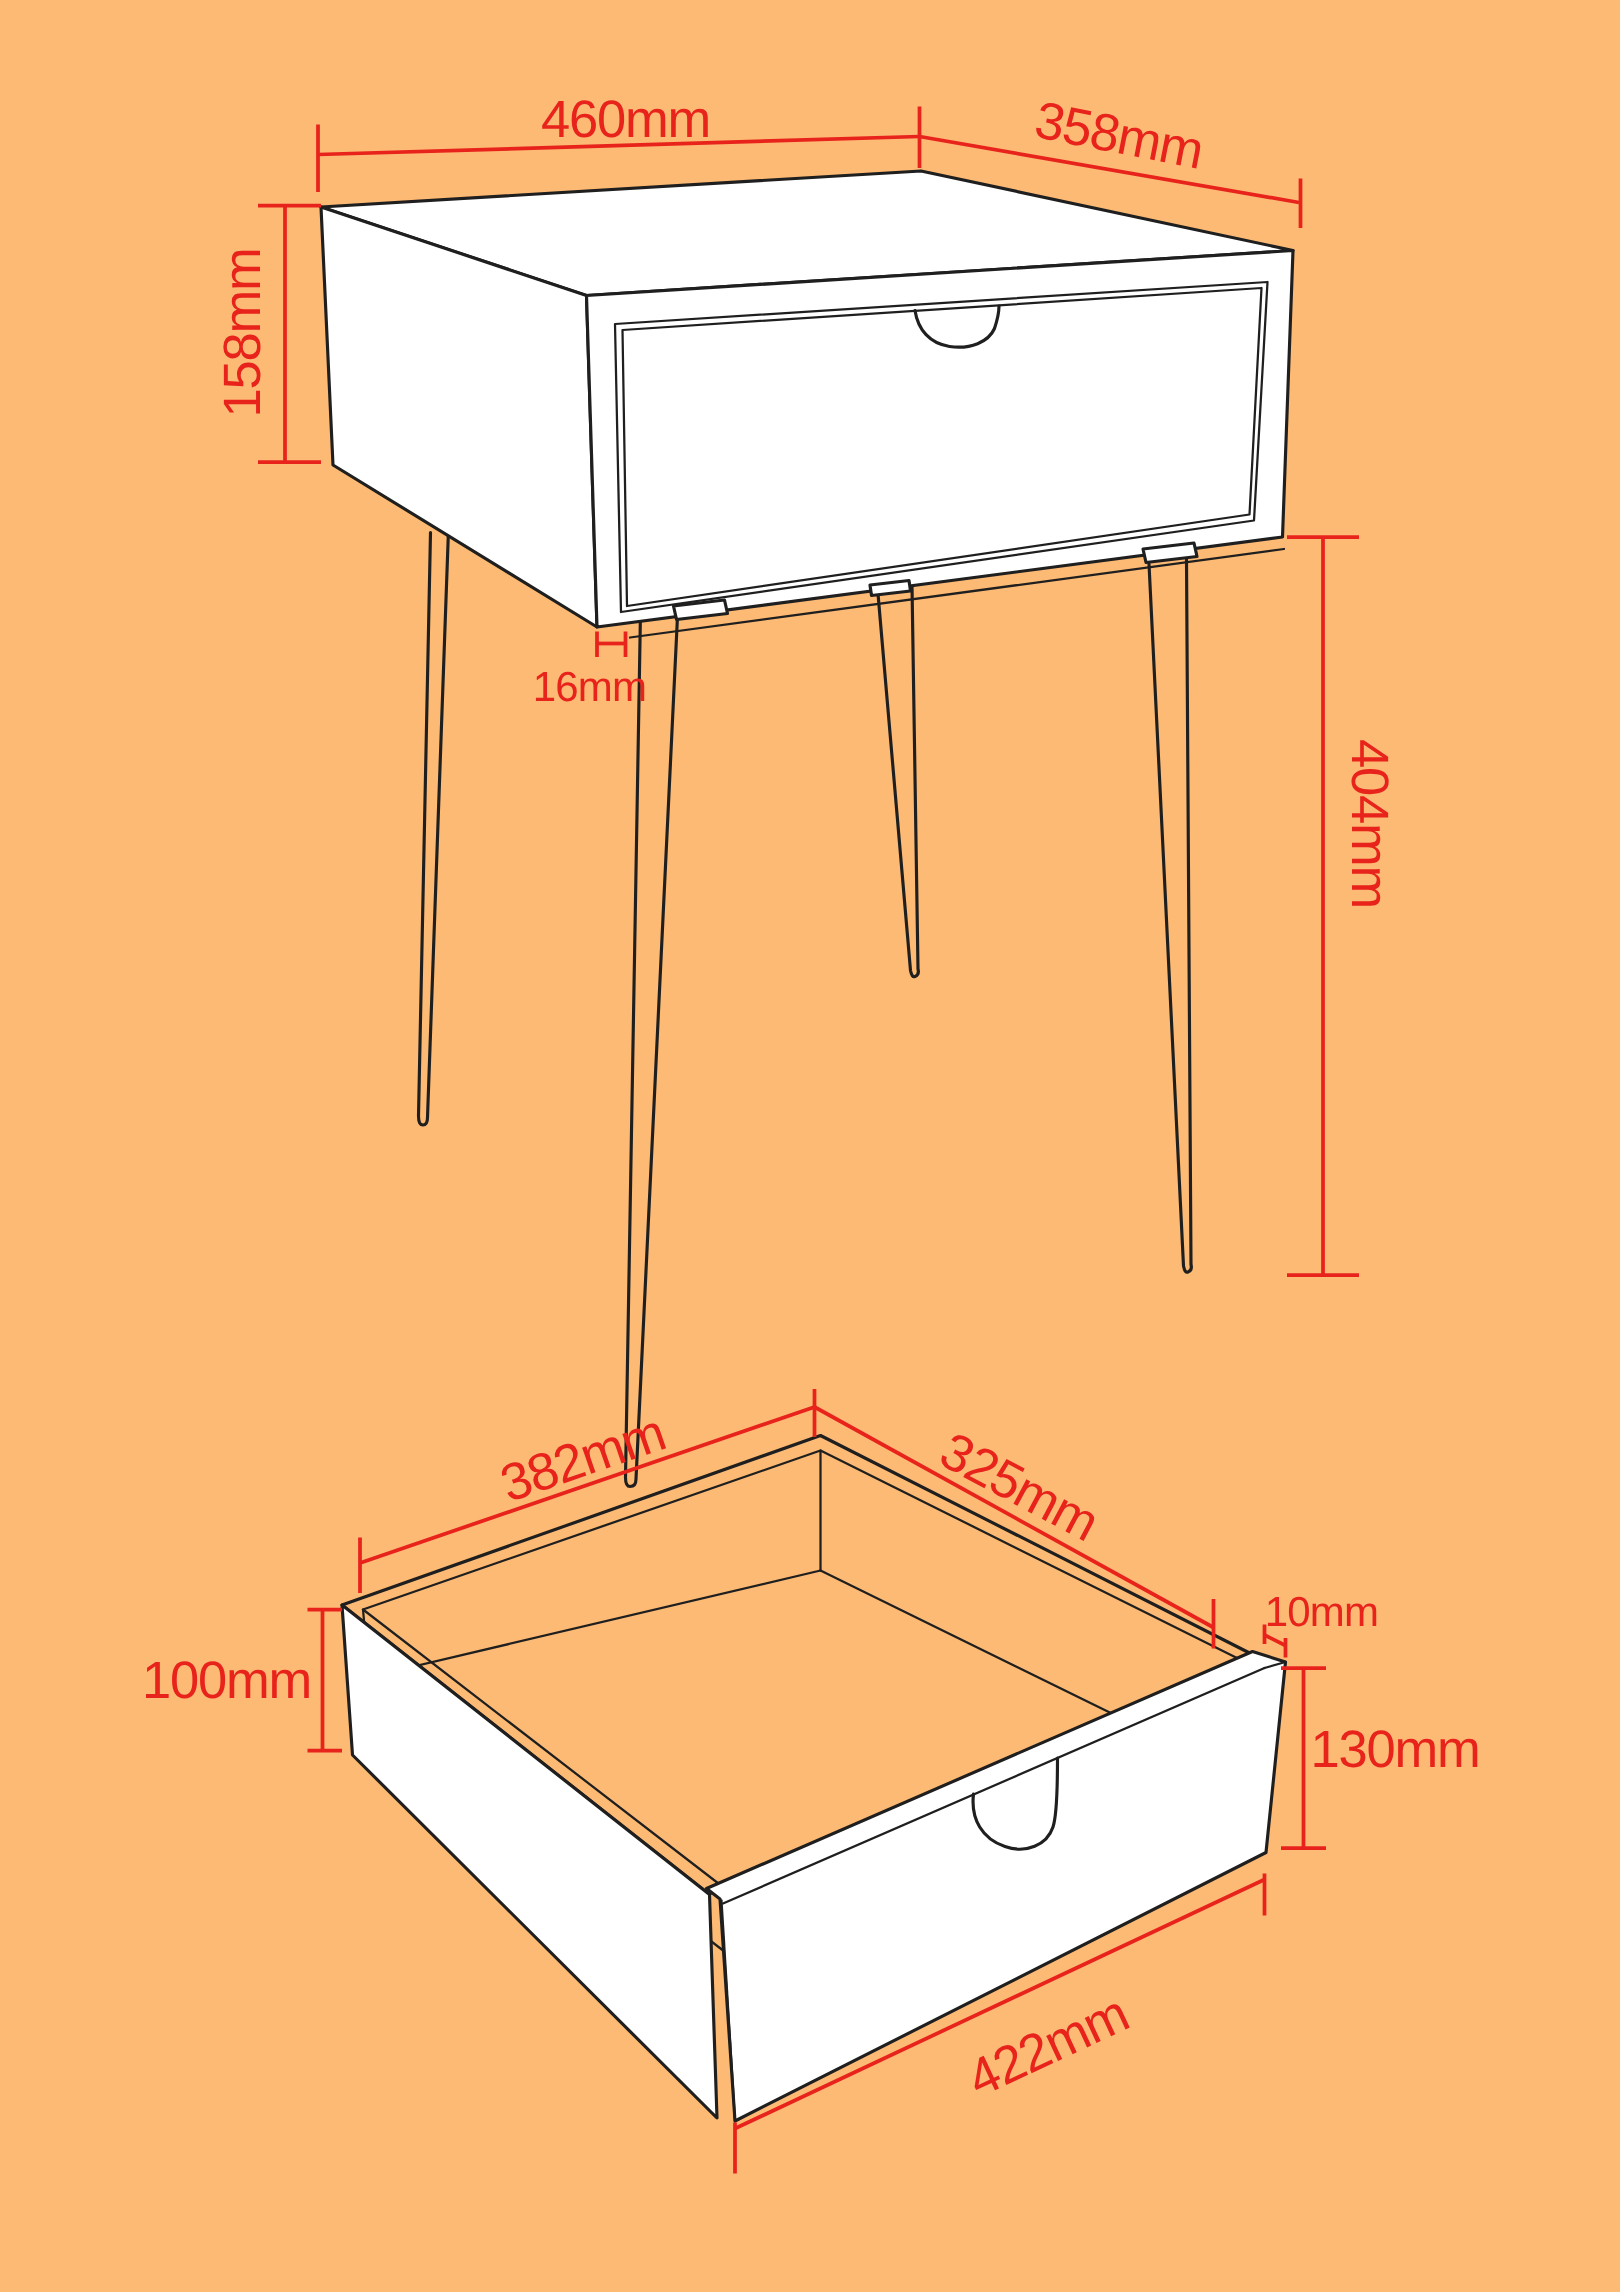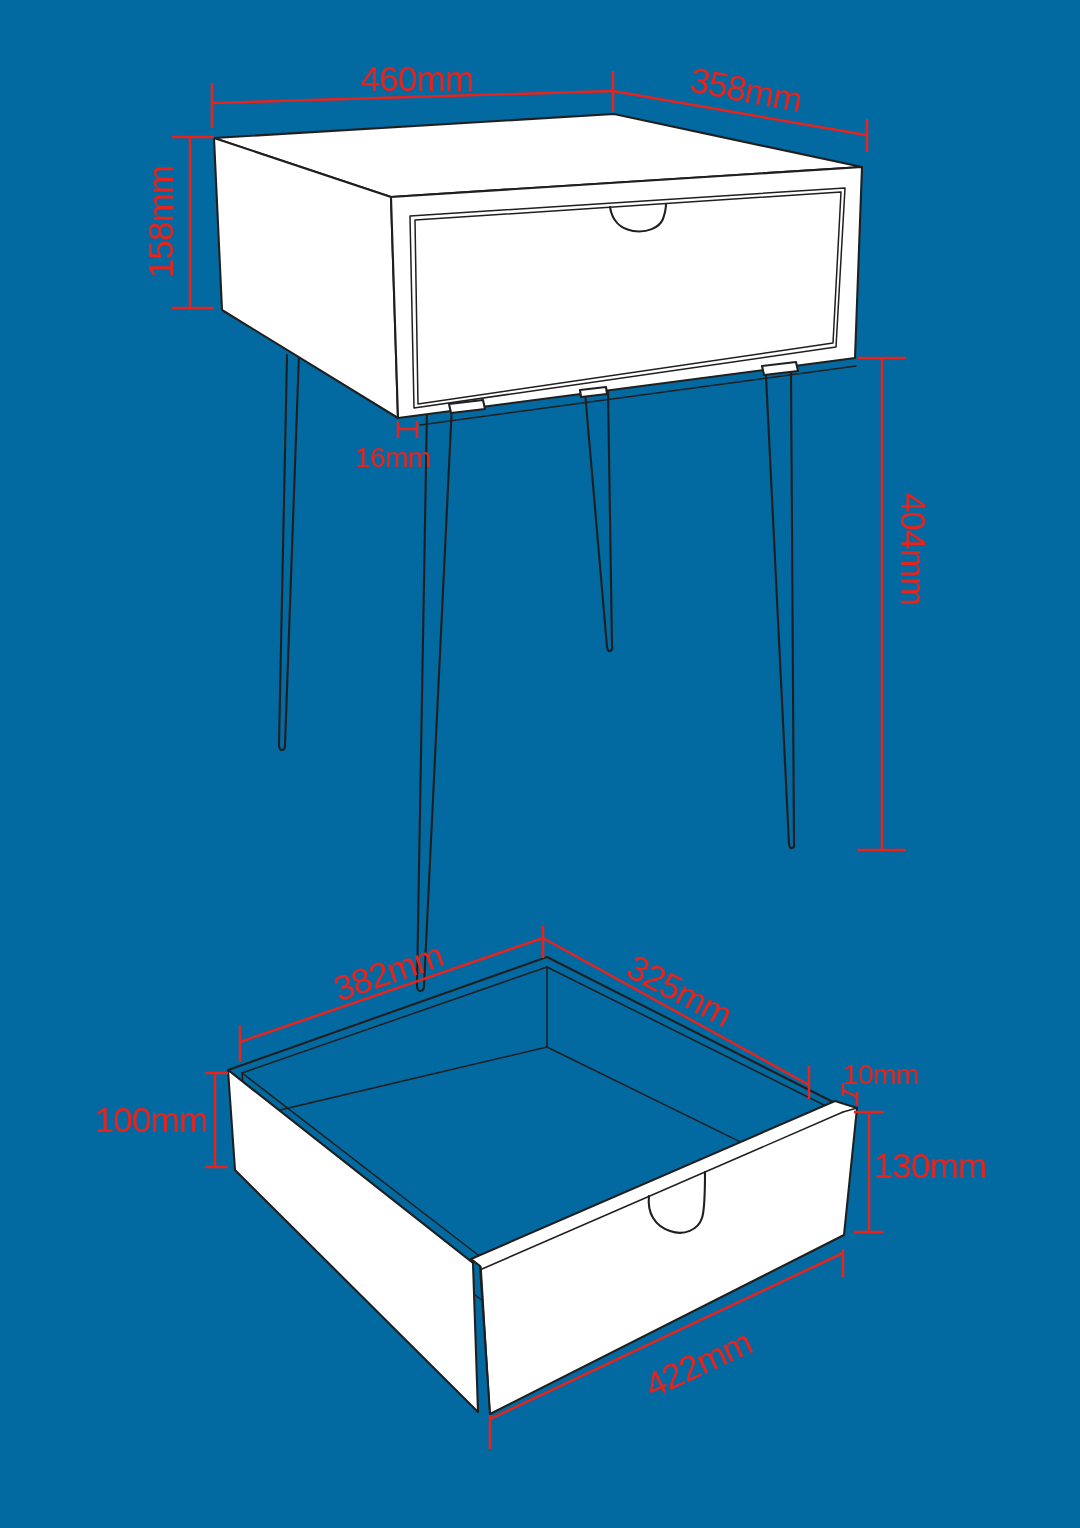--- a/index.html
+++ b/index.html
@@ -1,16 +1,16 @@
 <!DOCTYPE html>
 <html><head>
 <meta charset="utf-8">
 <style>
   html,body{margin:0;padding:0;background:#ffffff;}
-  .stage{width:1080px;height:1528px;background:#0369a1;position:relative;overflow:hidden;}
+  .stage{width:1080px;height:1528px;background:#fdba74;position:relative;overflow:hidden;}
   svg{display:block;}
   .ln{fill:none;stroke-width:2.1;stroke-linejoin:round;stroke-linecap:round;}
   .thin{fill:none;stroke-width:1.5;stroke-linejoin:round;stroke-linecap:round;}
   .face{fill:#ffffff;stroke-width:2.1;stroke-linejoin:round;}
   .red{fill:none;stroke-width:2.5;stroke-linecap:butt;}
   .lbl{font-family:"Liberation Sans","DejaVu Sans",sans-serif;font-size:35px;letter-spacing:-0.8px;stroke:none;}
   .lbl-sm{font-family:"Liberation Sans","DejaVu Sans",sans-serif;font-size:28px;letter-spacing:-0.5px;stroke:none;}
 </style>
 </head>
 <body>

